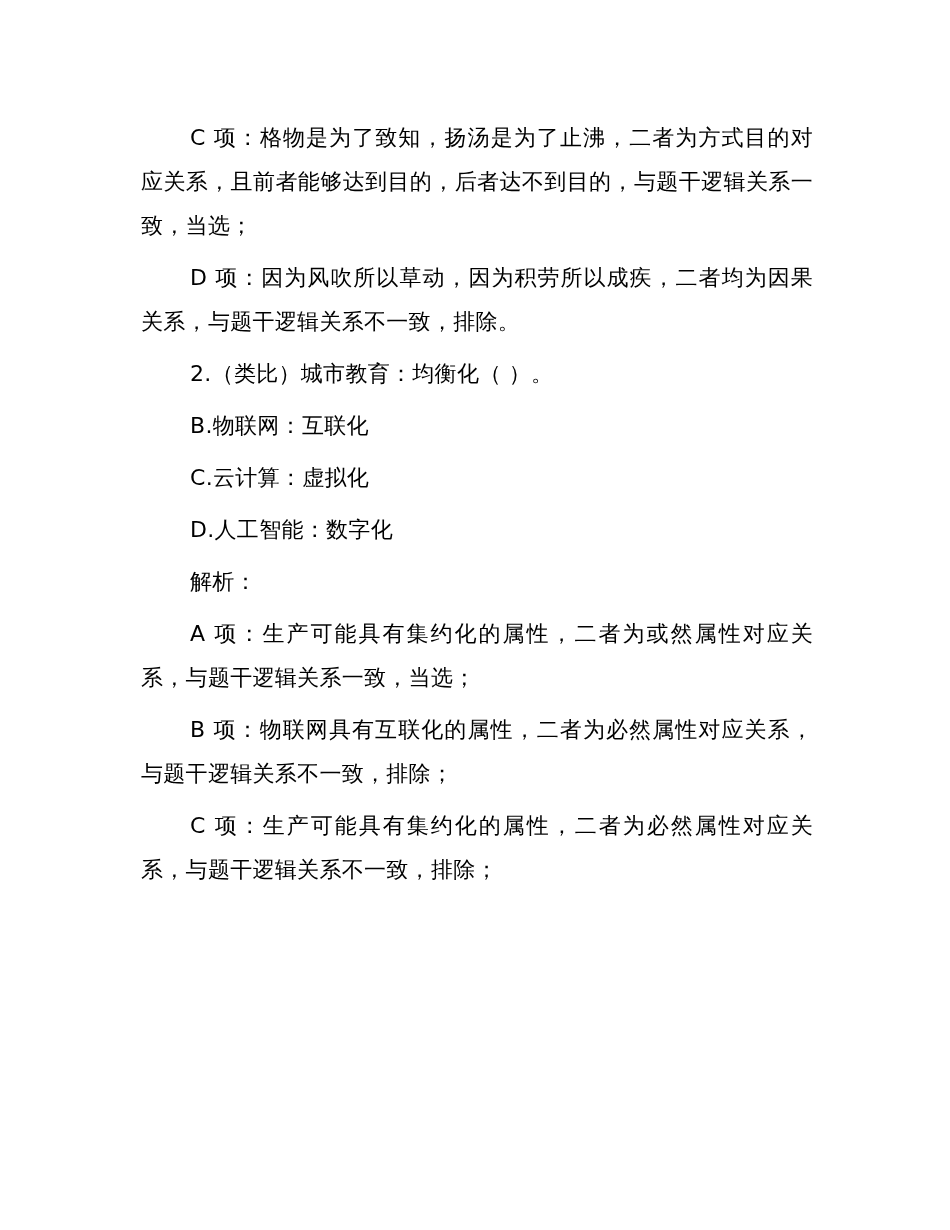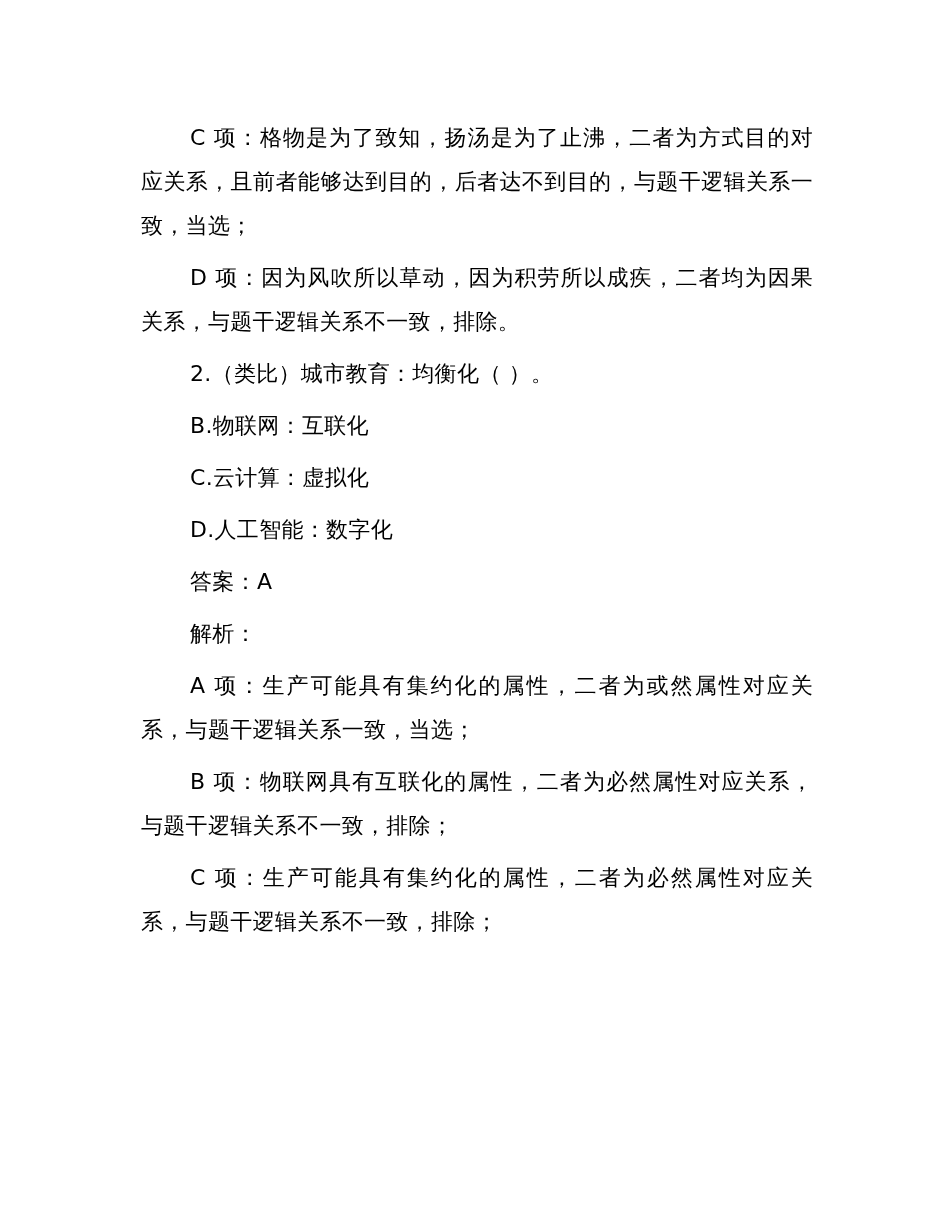--- a/index.html
+++ b/index.html
@@ -34,18 +34,17 @@
 </head>
 <body>
 
 <div class="page">
   <p class="para">C 项：格物是为了致知，扬汤是为了止沸，二者为方式目的对应关系，且前者能够达到目的，后者达不到目的，与题干逻辑关系一致，当选；</p>
   <p class="para">D 项：因为风吹所以草动，因为积劳所以成疾，二者均为因果关系，与题干逻辑关系不一致，排除。</p>
   <p class="para">2.（类比）城市教育：均衡化（ ）。</p>
   <p class="para">B.物联网：互联化</p>
   <p class="para">C.云计算：虚拟化</p>
   <p class="para">D.人工智能：数字化</p>
-  <p class="para">答案：A</p>
   <p class="para">解析：</p>
   <p class="para">A 项：生产可能具有集约化的属性，二者为或然属性对应关系，与题干逻辑关系一致，当选；</p>
   <p class="para">B 项：物联网具有互联化的属性，二者为必然属性对应关系，与题干逻辑关系不一致，排除；</p>
   <p class="para">C 项：生产可能具有集约化的属性，二者为必然属性对应关系，与题干逻辑关系不一致，排除；</p>
 </div>
 
 </body></html>

